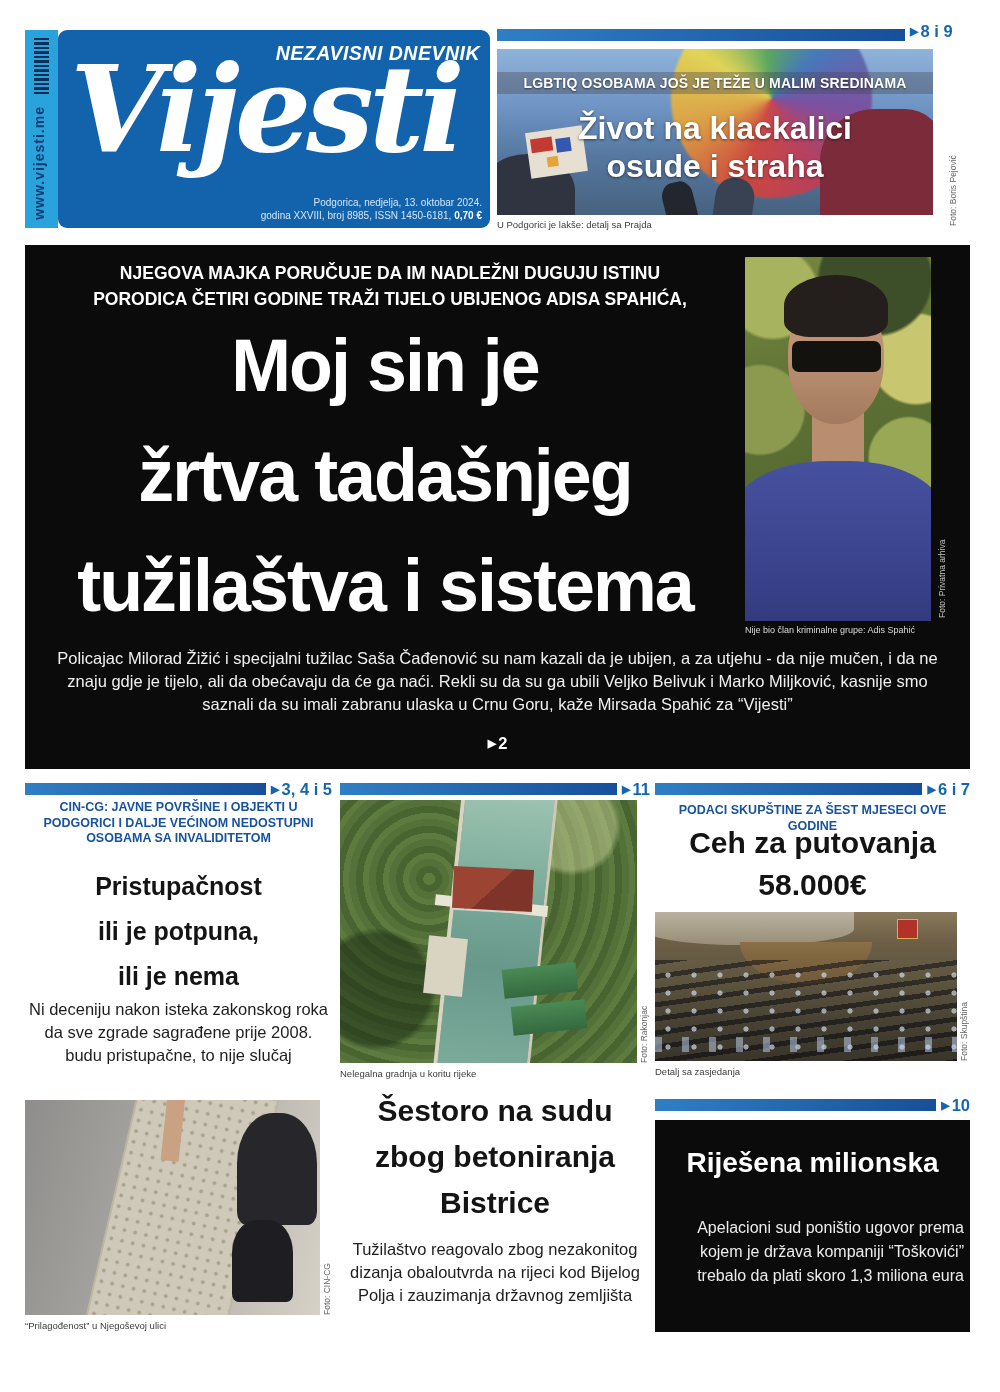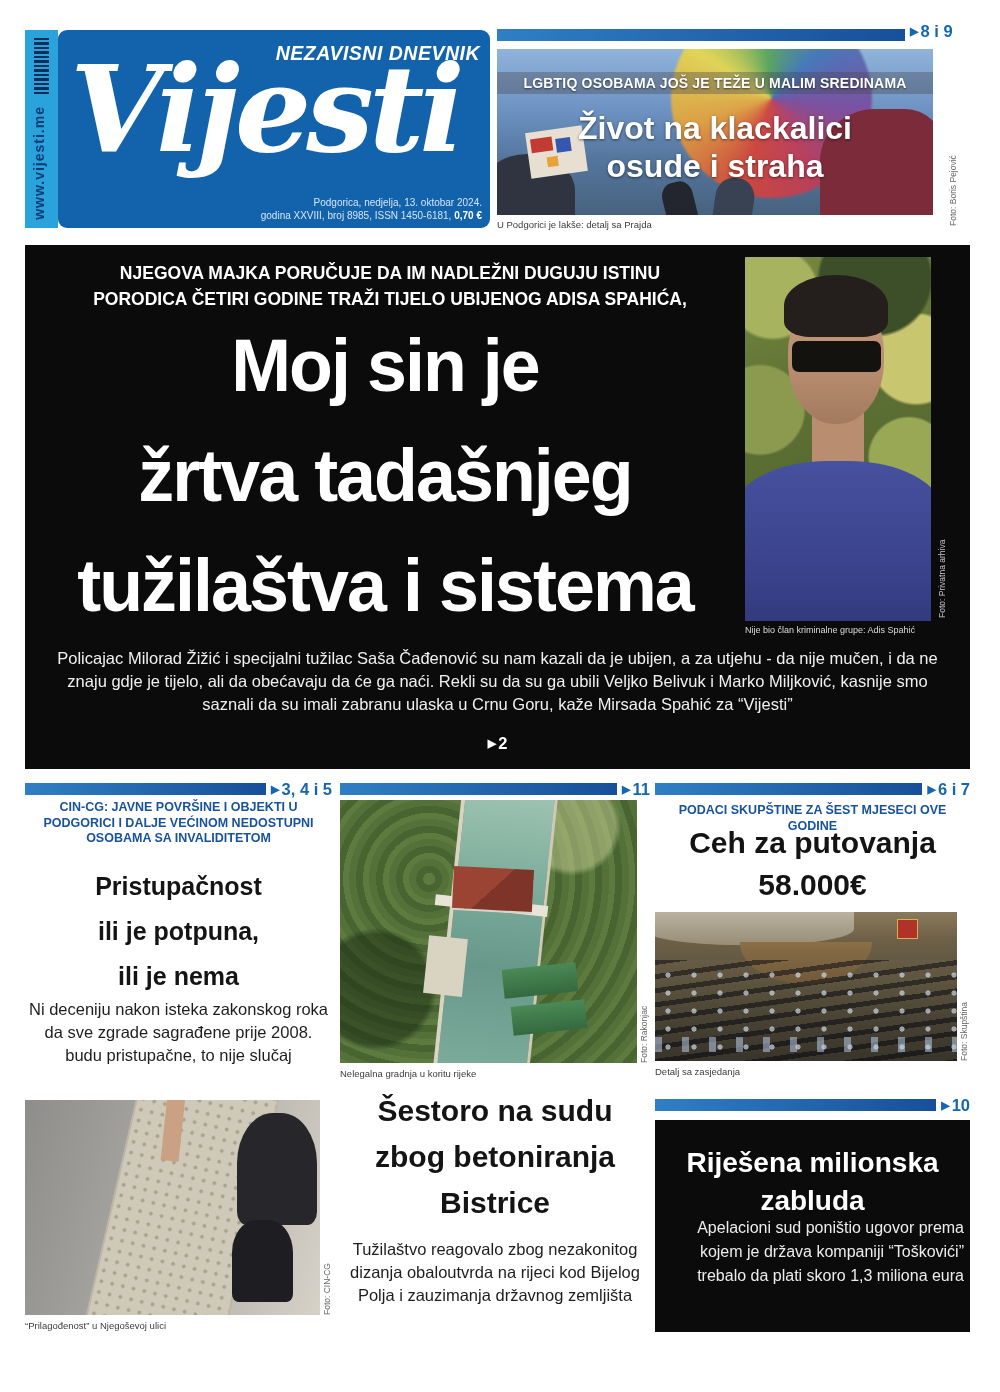--- a/index.html
+++ b/index.html
@@ -267,18 +267,17 @@
   <div class="col-header" style="left:655px;top:1097px;width:315px;">
     <div class="bar"></div>
     <div class="marker">
       <span class="marker-icon">▶</span>
       <span>10</span>
     </div>
   </div>
   <div class="abs black-box">
     <div class="box-headline">
       <div>Riješena milionska</div>
-      <div>zabluda</div>
     </div>
     <div class="box-body">Apelacioni sud poništio ugovor prema kojem je država kompaniji “Toškovići” trebalo da plati skoro 1,3 miliona eura</div>
   </div>
 
 </div>
 
 </body></html>

